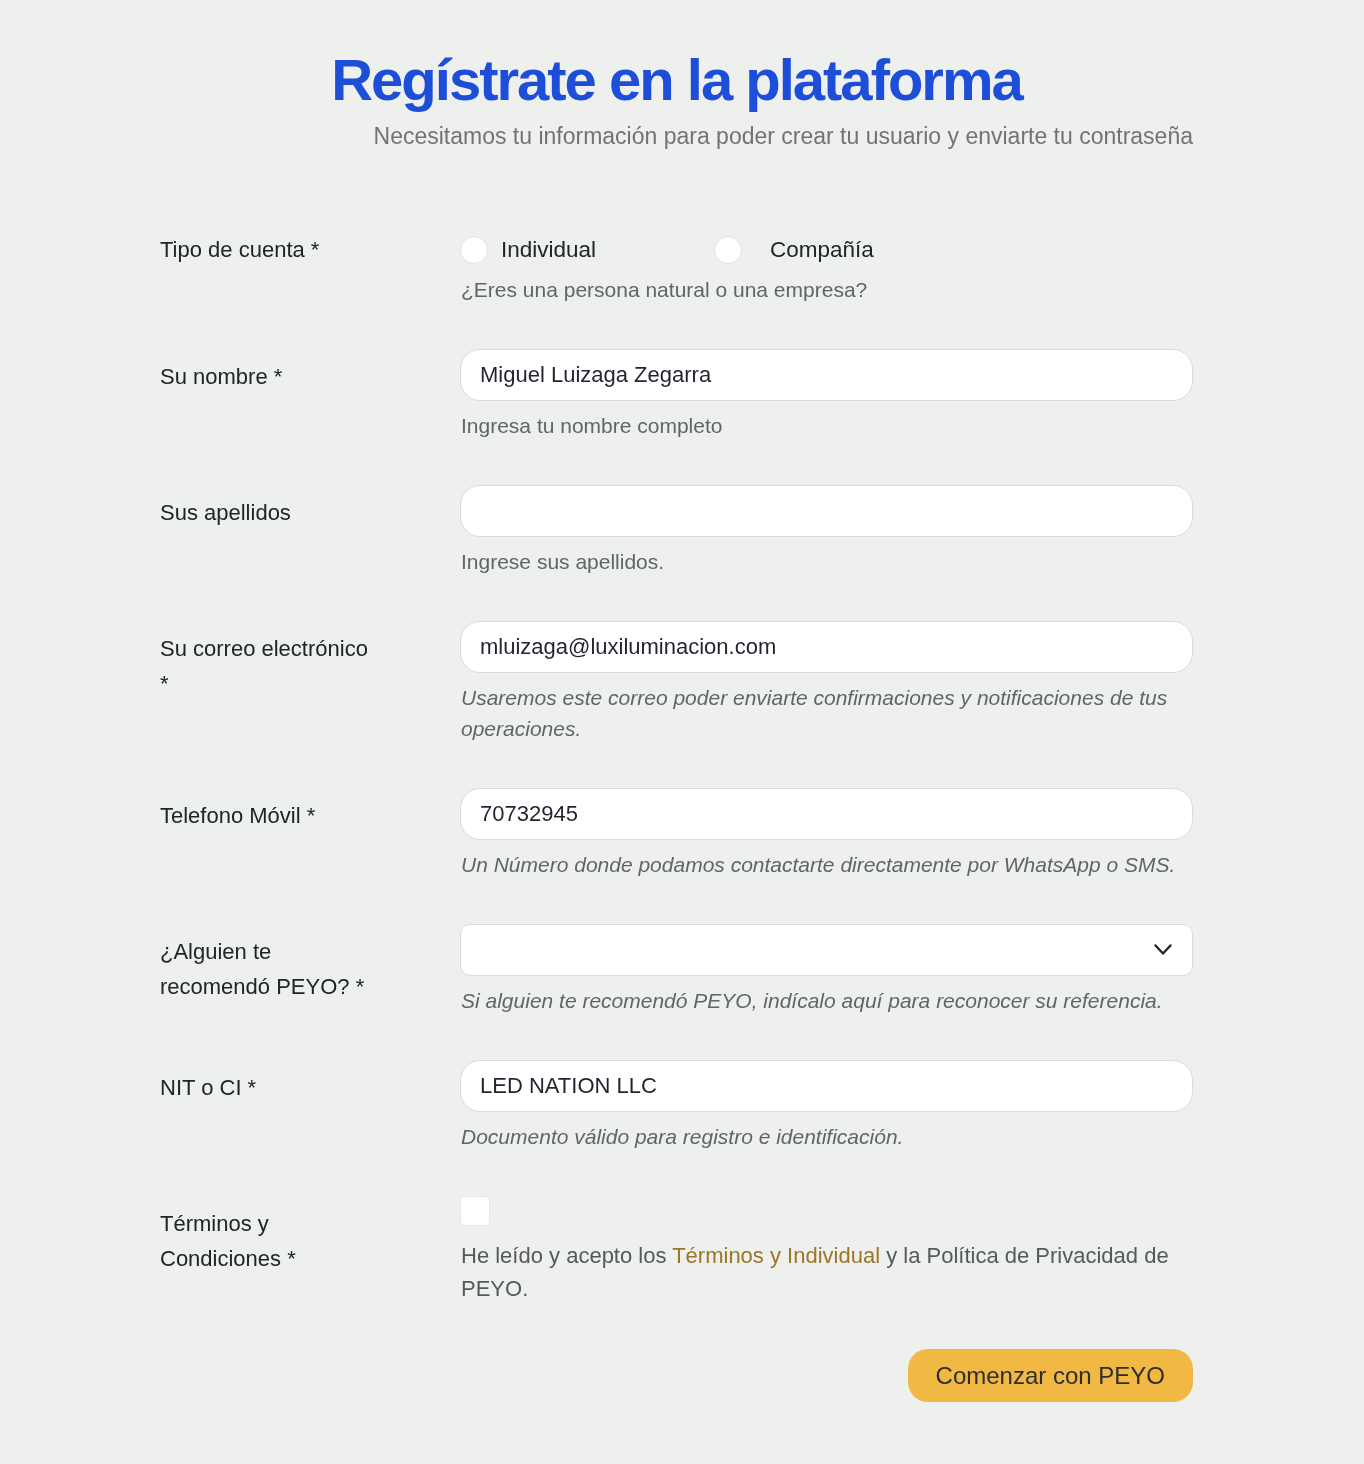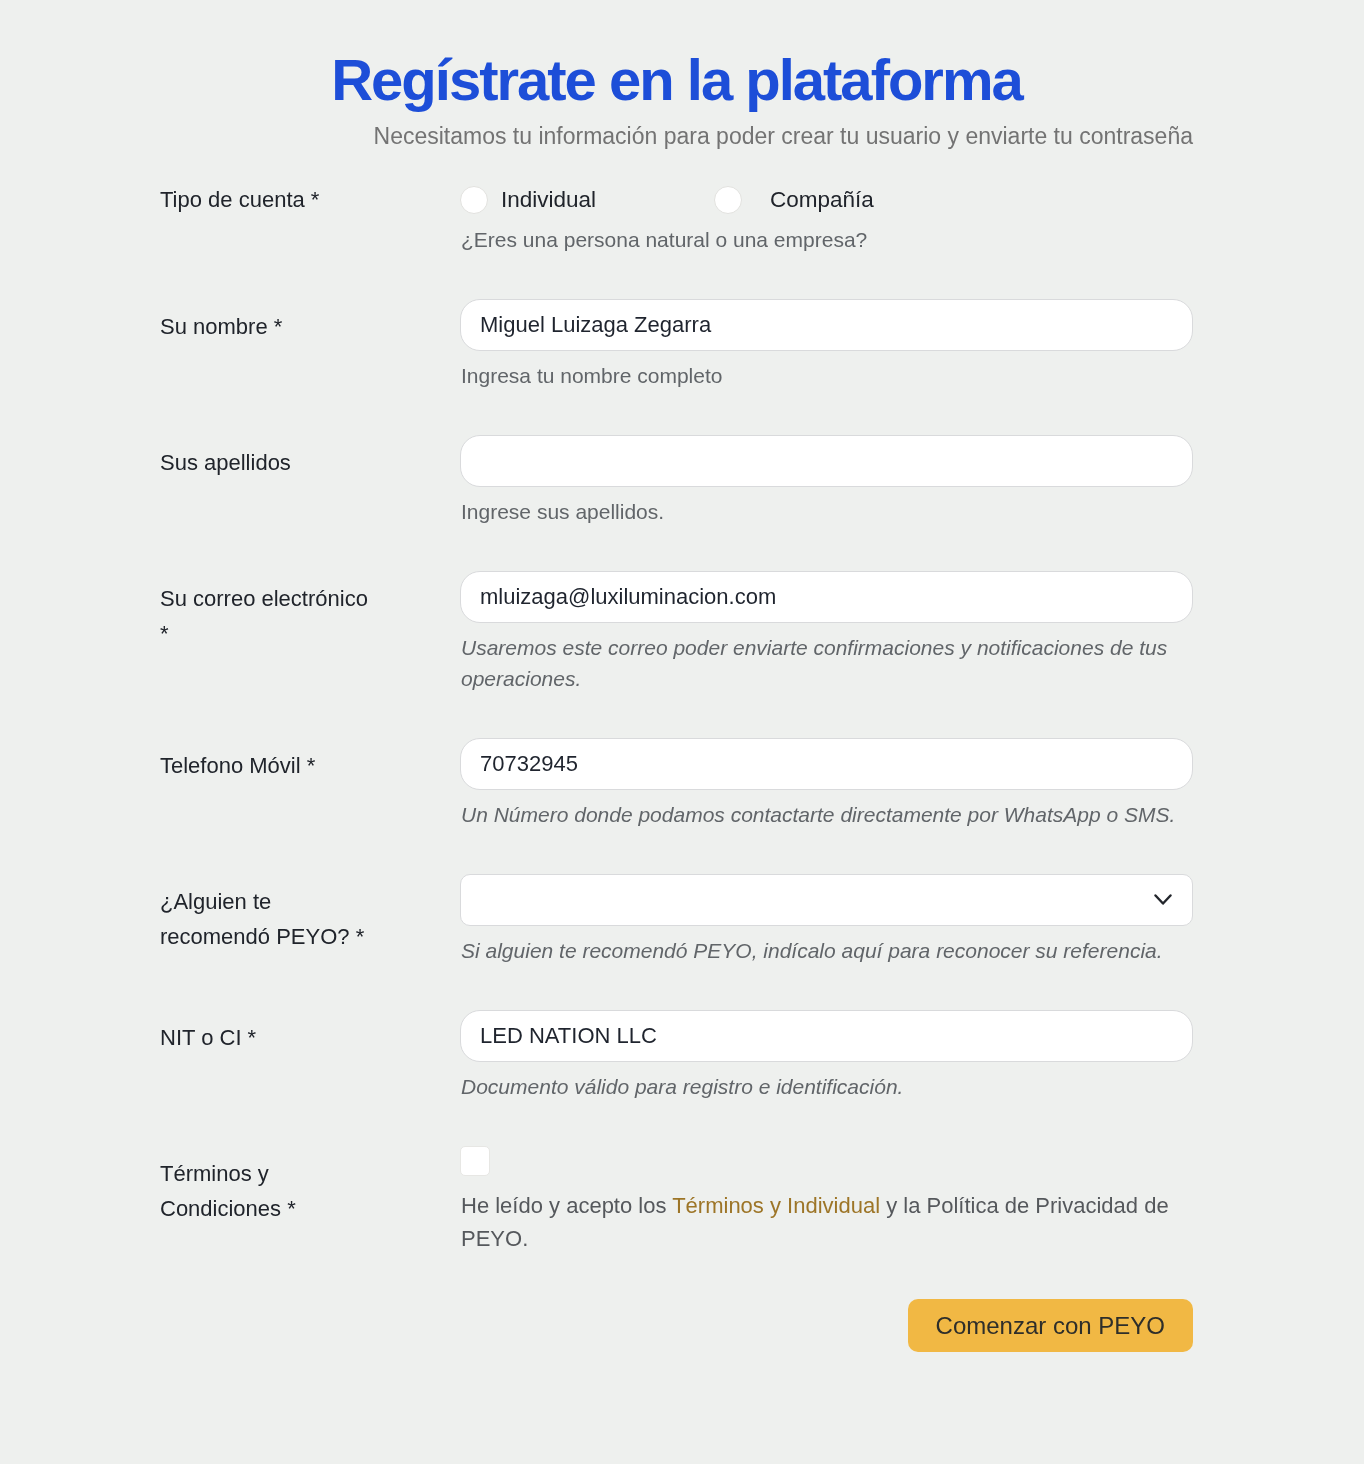--- a/index.html
+++ b/index.html
@@ -27,21 +27,21 @@
     letter-spacing:-2px;
     color:#1d4ed8;
   }
   .page-subtitle{
     margin:8px 0 0 0;
     text-align:right;
     font-size:23px;
     line-height:30px;
     color:#737373;
   }
-  .form{margin-top:34px;}
+  .form{margin-top:84px;}
   .form-row{
     display:grid;
     grid-template-columns:300px 1fr;
     margin-bottom:44px;
   }
   .field-label{
     font-size:22px;
     line-height:35px;
     color:var(--text-dark);
     padding-top:10px;
@@ -105,21 +105,21 @@
     font-size:22px;
     line-height:33px;
     color:#55585c;
   }
   .terms-link{color:var(--link);text-decoration:none;cursor:pointer;}
   
   .submit-row{display:flex;justify-content:flex-end;margin-top:30px;}
   .submit-button{
     background:var(--accent);
     border:none;
-    border-radius:10px;
+    border-radius:20px;
     padding:0 28px;
     height:53px;
     font-family:"Liberation Sans", sans-serif;
     font-size:24px;
     color:#2e2e2a;
     cursor:pointer;
   }
 </style>
 </head>
 <body>

